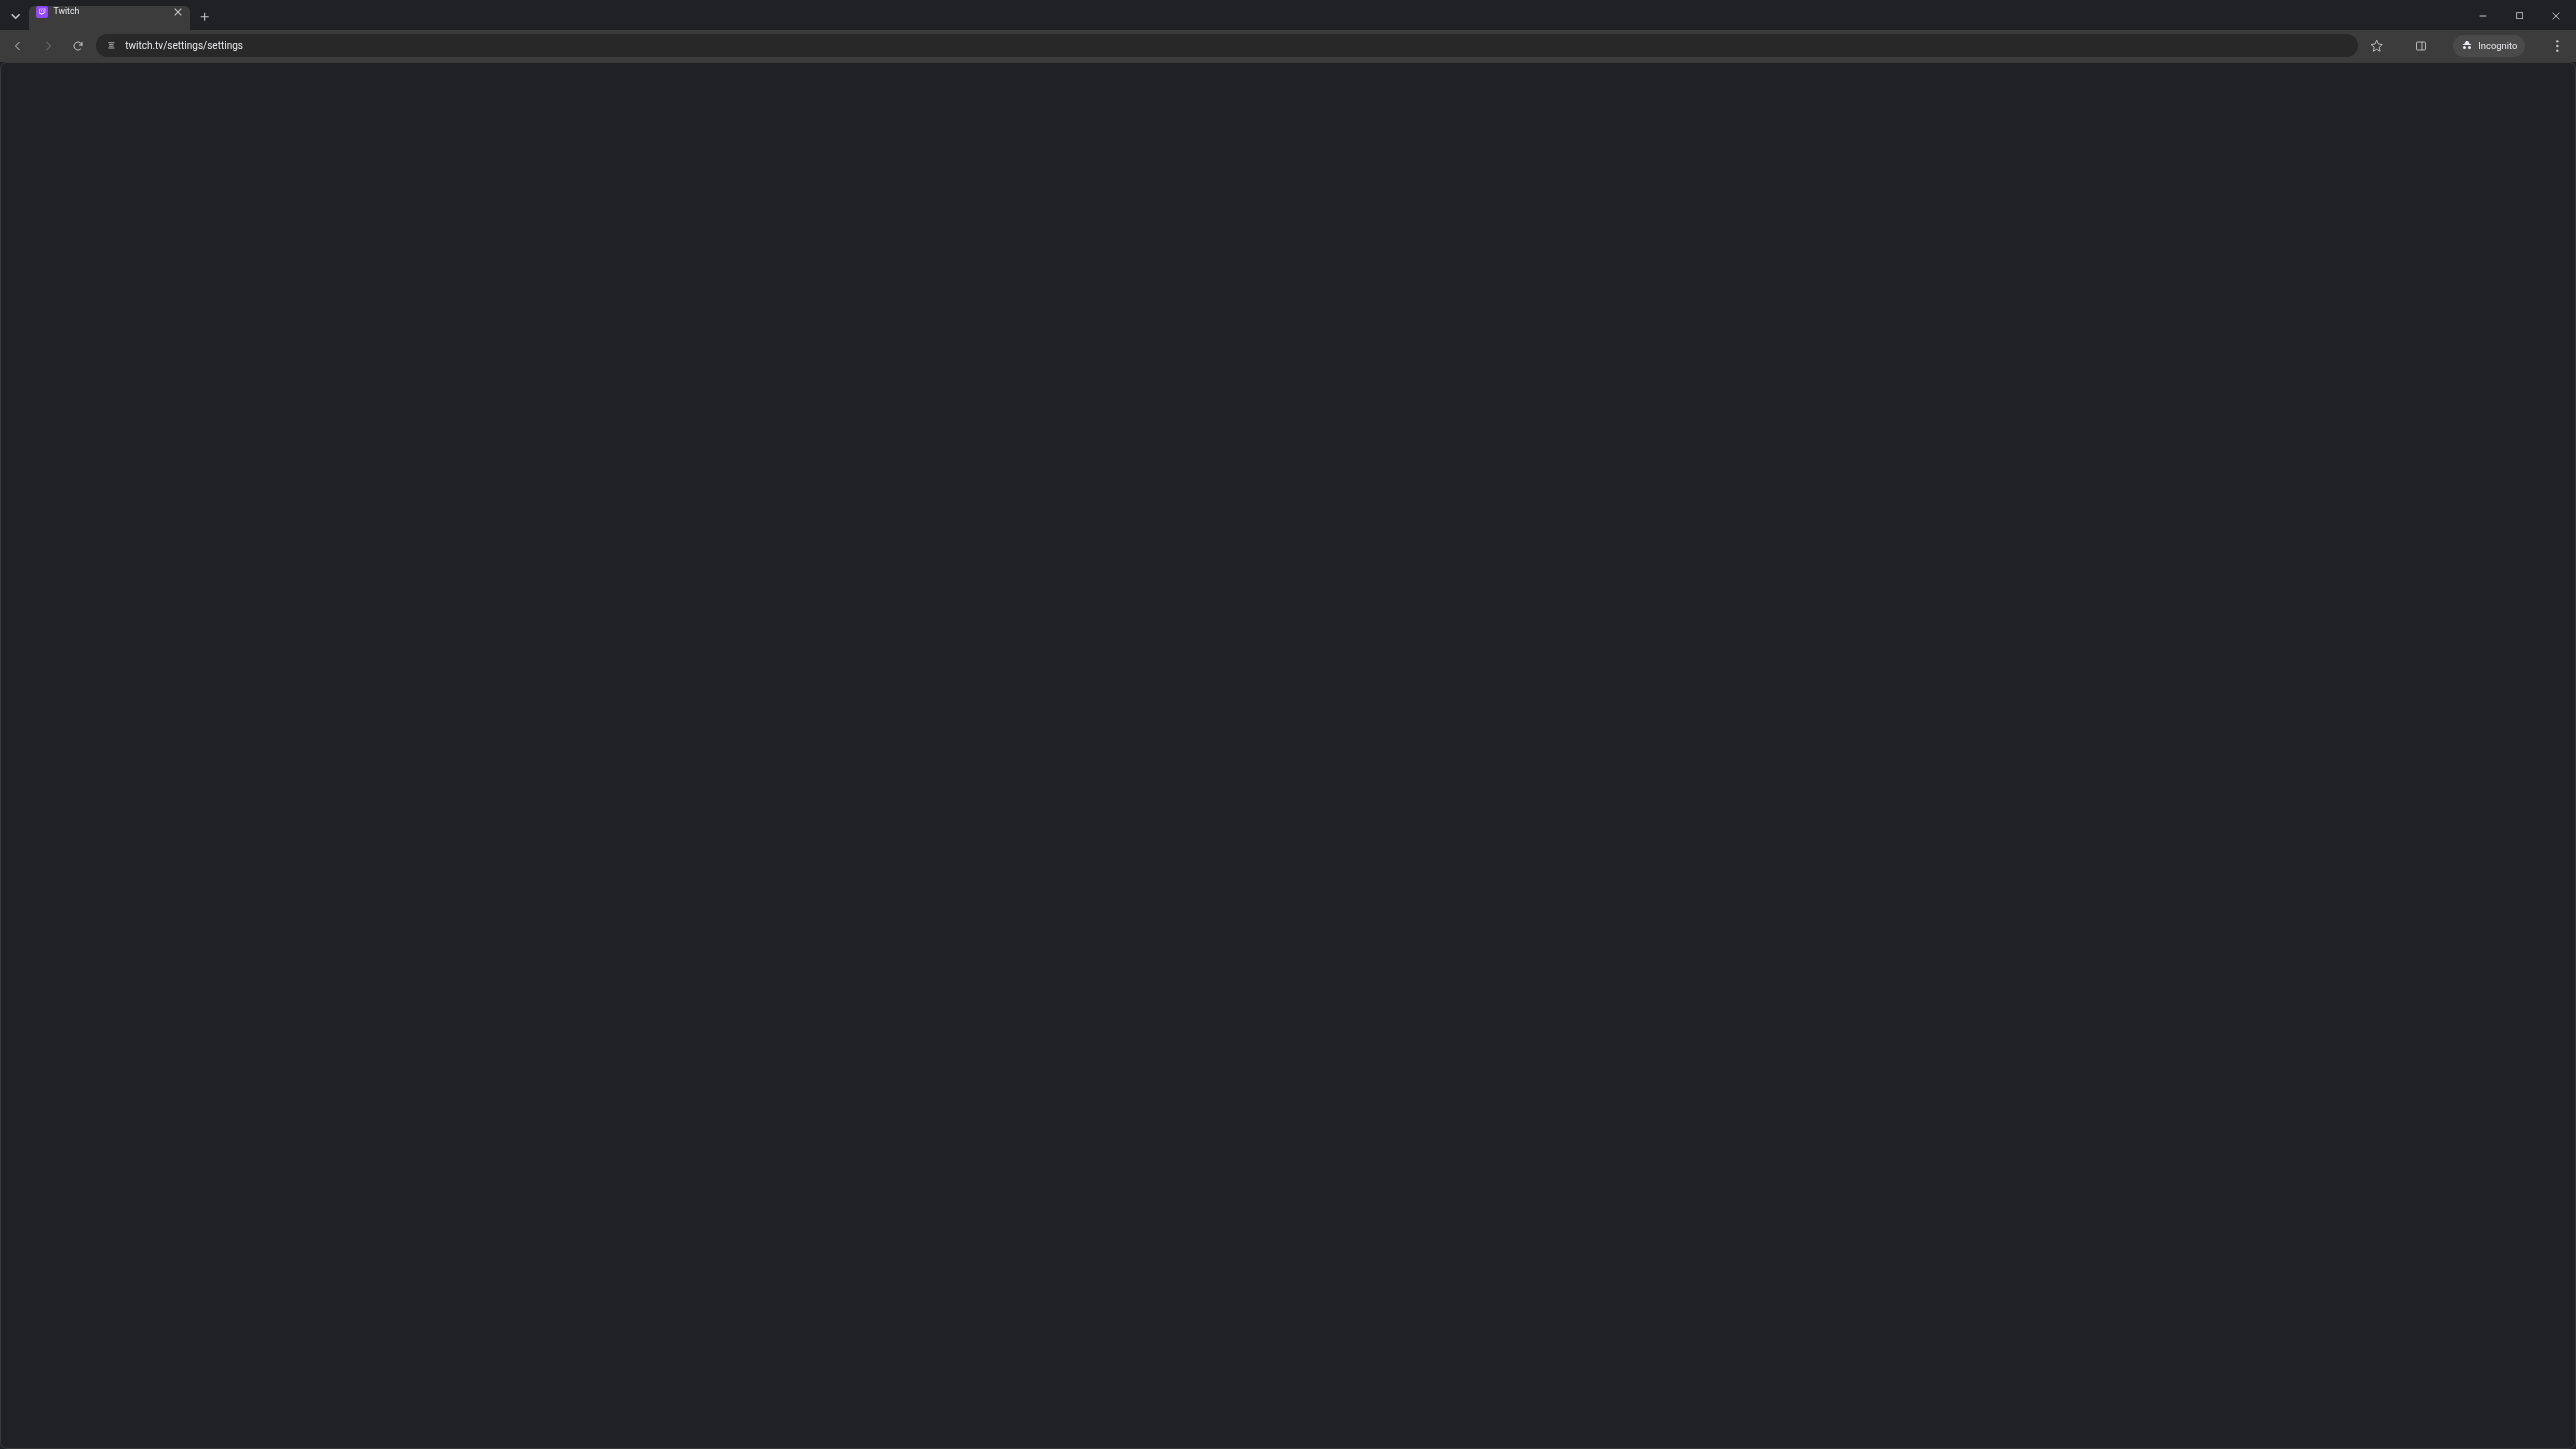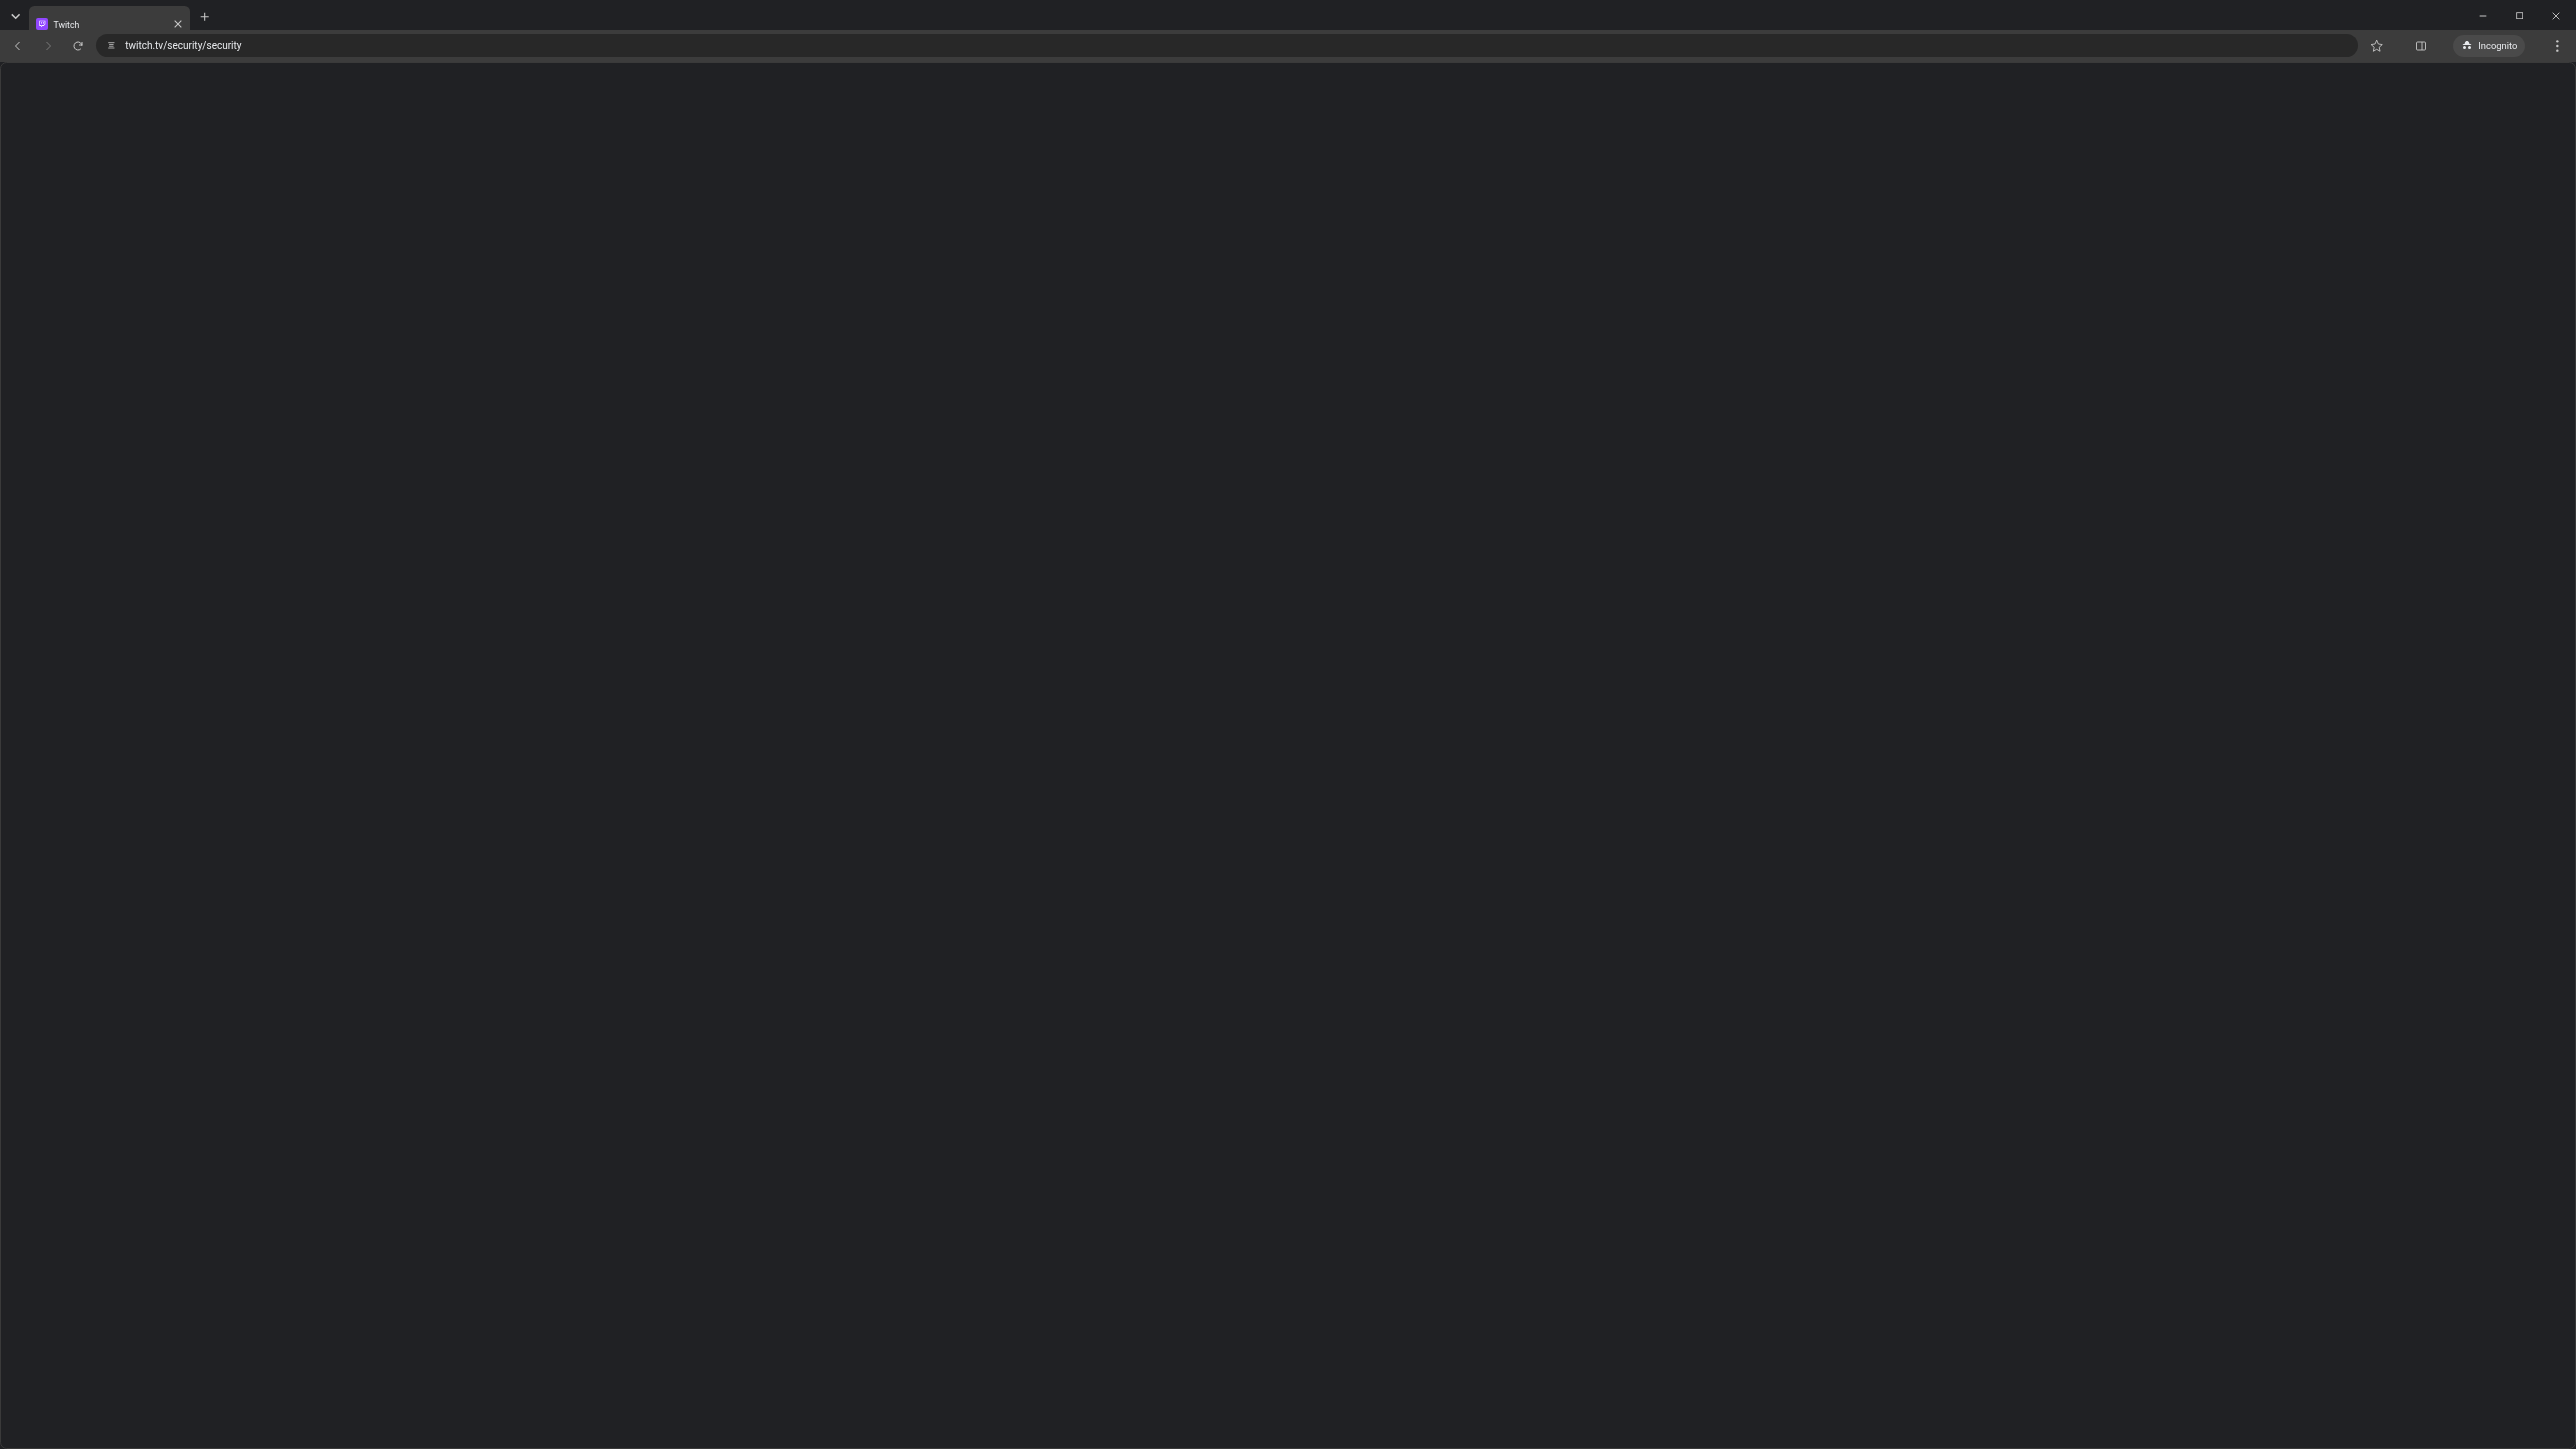--- a/index.html
+++ b/index.html
@@ -3,21 +3,21 @@
 <meta charset="utf-8">
 <style>
   * { margin: 0; padding: 0; box-sizing: border-box; font-family: -apple-system, BlinkMacSystemFont, "Segoe UI", Roboto, Helvetica, Arial, sans-serif; }
   html, body { width: 100%; height: 100%; background: #202124; overflow: hidden; }
 
   
   .browser-chrome { display: flex; flex-direction: column; height: 100%; }
   .tab-strip { height: 29.5px; background: #202124; display: flex; align-items: flex-end; padding: 0 5.4px; }
   .tab-dropdown { width: 20px; height: 20px; border-radius: 4px; display: flex; align-items: center; justify-content: center; color: #c8c8c8; margin-right: 4px; margin-bottom: 2.7px; }
   .tab-dropdown svg { width:9.4px; height:9.4px; }
-  .tab { display: flex; align-items: flex-end; background: #3c3c3c; color: #e8eaed; height: 24px; border-radius: 5.4px 5.4px 0 0; padding: 0 6.7px; min-width: 161px; gap: 5.4px; }
+  .tab { display: flex; align-items: flex-start; background: #3c3c3c; color: #e8eaed; height: 24px; border-radius: 5.4px 5.4px 0 0; padding: 0 6.7px; min-width: 161px; gap: 5.4px; }
   .tab .favicon { width: 12px; height: 12px; background: #9147ff; border-radius: 2px; display: flex; align-items: center; justify-content: center; }
   .tab .favicon svg { width:8px; height:8px; fill:#fff; }
   .tab .tab-title { flex: 1; font-size: 8.7px; }
   .tab .tab-close { width: 12px; height: 12px; display: flex; align-items: center; justify-content: center; color: #c8c8c8; border-radius: 50%; }
   .new-tab { width: 20px; height: 20px; display: flex; align-items: center; justify-content: center; color: #c8c8c8; margin-left: 4px; margin-bottom: 2.7px;}
   .window-controls { margin-left: auto; display: flex; gap: 6.7px; margin-bottom: 4px; color:#c8c8c8; }
   .window-controls div { width: 29.5px; height: 20px; display:flex; align-items:center; justify-content:center; }
 
   .addr-bar { height: 32px; background: #3c3c3c; display: flex; align-items: center; padding: 0 6.7px; gap: 6.7px; }
   .nav-btn { width: 23px; height: 23px; display: flex; align-items: center; justify-content: center; color: #c8c8c8; border-radius: 50%; }
@@ -97,21 +97,21 @@
         <svg width="12" height="12" viewBox="0 0 24 24">
           <path d="M20 12a8 8 0 10-2.34 5.66M20 4v6h-6" stroke="currentColor" stroke-width="2" fill="none"></path>
         </svg>
       </div>
     <div class="url-field">
       <span class="site-info">
         <svg width="10.7" height="10.7" viewBox="0 0 24 24">
             <path d="M7 10h10M7 14h10M5 6h14M5 18h14" stroke="currentColor" stroke-width="1.8"></path>
           </svg>
       </span>
-      <span>twitch.tv/security/security</span>
+      <span>twitch.tv/settings/settings</span>
     </div>
     <div class="addr-right">
       <div class="addr-icon">
           <svg width="13.4" height="13.4" viewBox="0 0 24 24">
             <path d="M12 2l2.9 6.9L22 10l-5.5 4.8L18 22l-6-3.6L6 22l1.5-7.2L2 10l7.1-1.1L12 2z" stroke="currentColor" stroke-width="1.6" fill="none"></path>
           </svg>
         </div>
       <div class="addr-icon">
           <svg width="12" height="12" viewBox="0 0 24 24">
             <rect x="3" y="4" width="18" height="16" rx="2" stroke="currentColor" stroke-width="1.8" fill="none"></rect>

